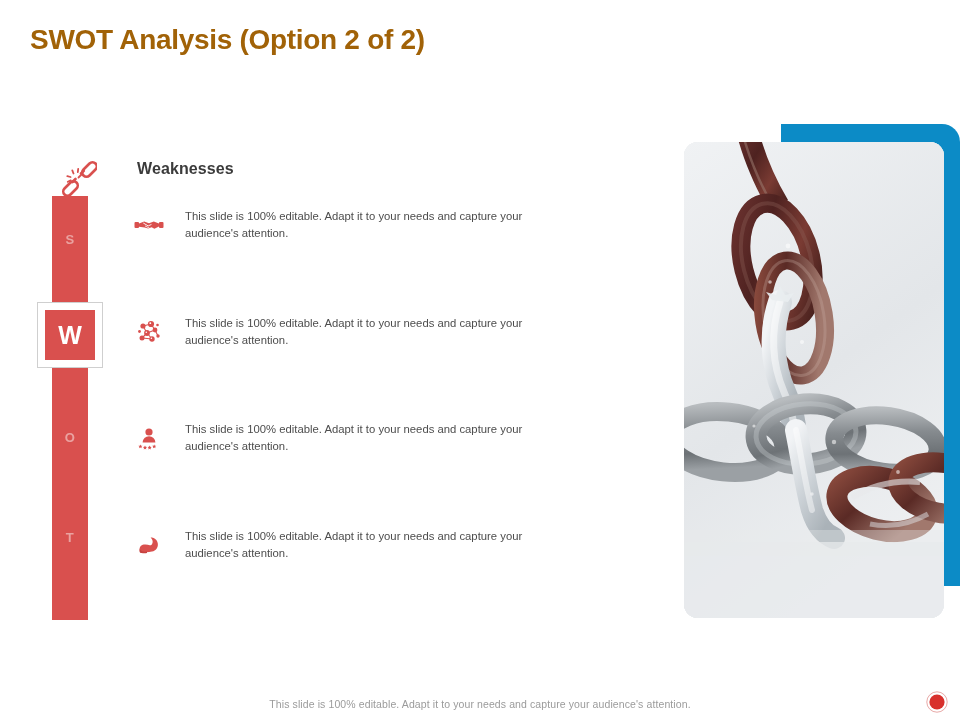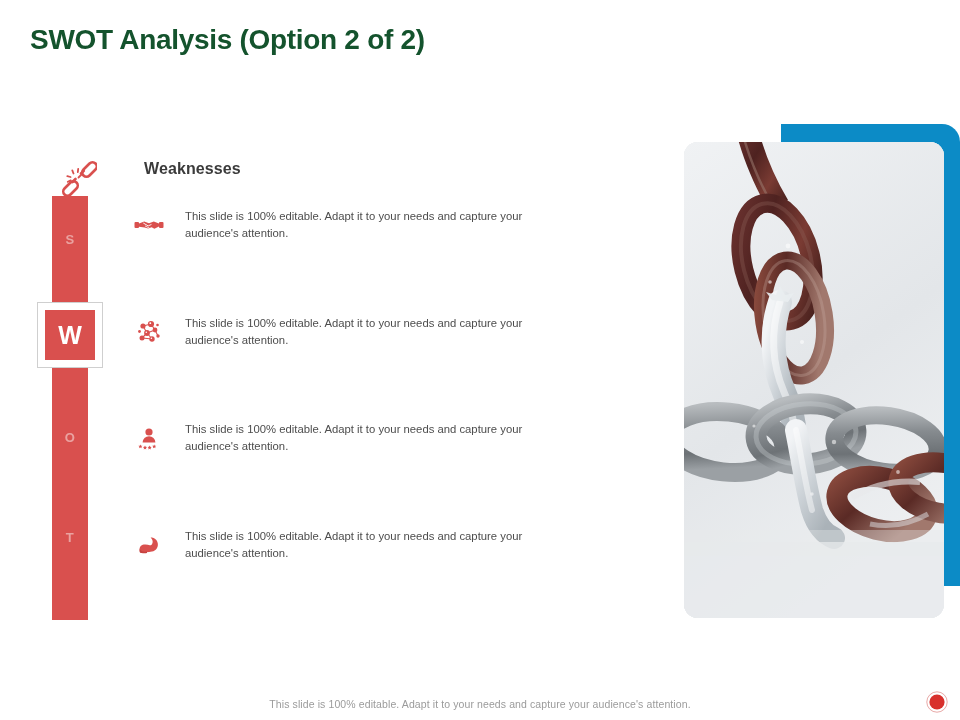--- a/index.html
+++ b/index.html
@@ -18,21 +18,21 @@
   }
 
   
   #slide-title {
     position: absolute;
     left: 30px;
     top: 24px;
     font-size: 28px;
     font-weight: 700;
     letter-spacing: -0.3px;
-    color: #14532d;
+    color: #a16207;
     white-space: nowrap;
   }
 
   
   #swot-rail {
     position: absolute;
     left: 52px;
     top: 196px;
     width: 36px;
     height: 424px;
@@ -90,21 +90,20 @@
 
   
   #weaknesses-heading {
     position: absolute;
     left: 137px;
     top: 160px;
     font-size: 16px;
     font-weight: 700;
     color: #3b3b3b;
     letter-spacing: 0.1px;
-    margin-left: 7px;
   }
 
   .bullet-row {
     position: absolute;
     left: 134px;
     width: 420px;
     display: flex;
     align-items: flex-start;
   }
   #bullet-row-0 { top: 208px; }

